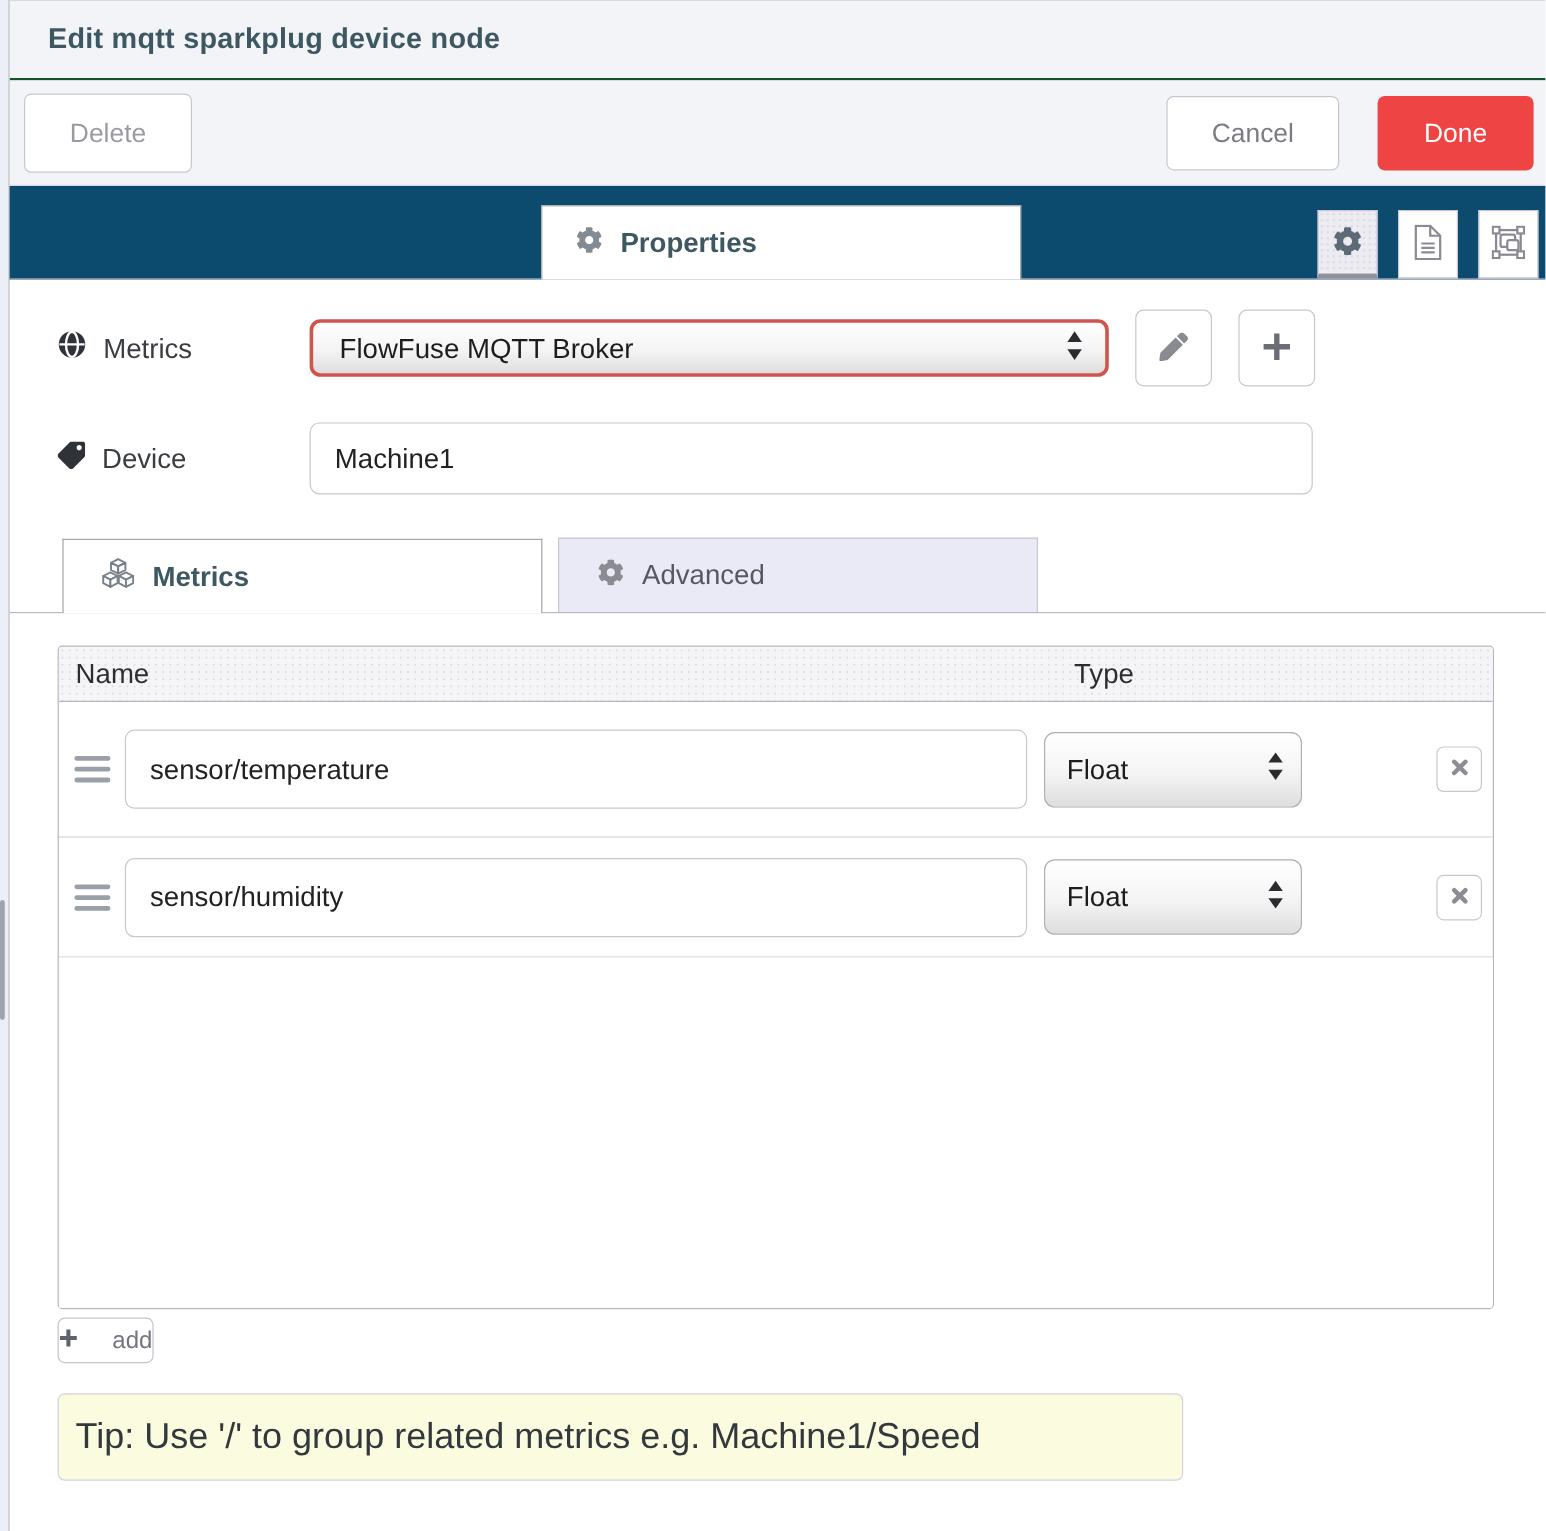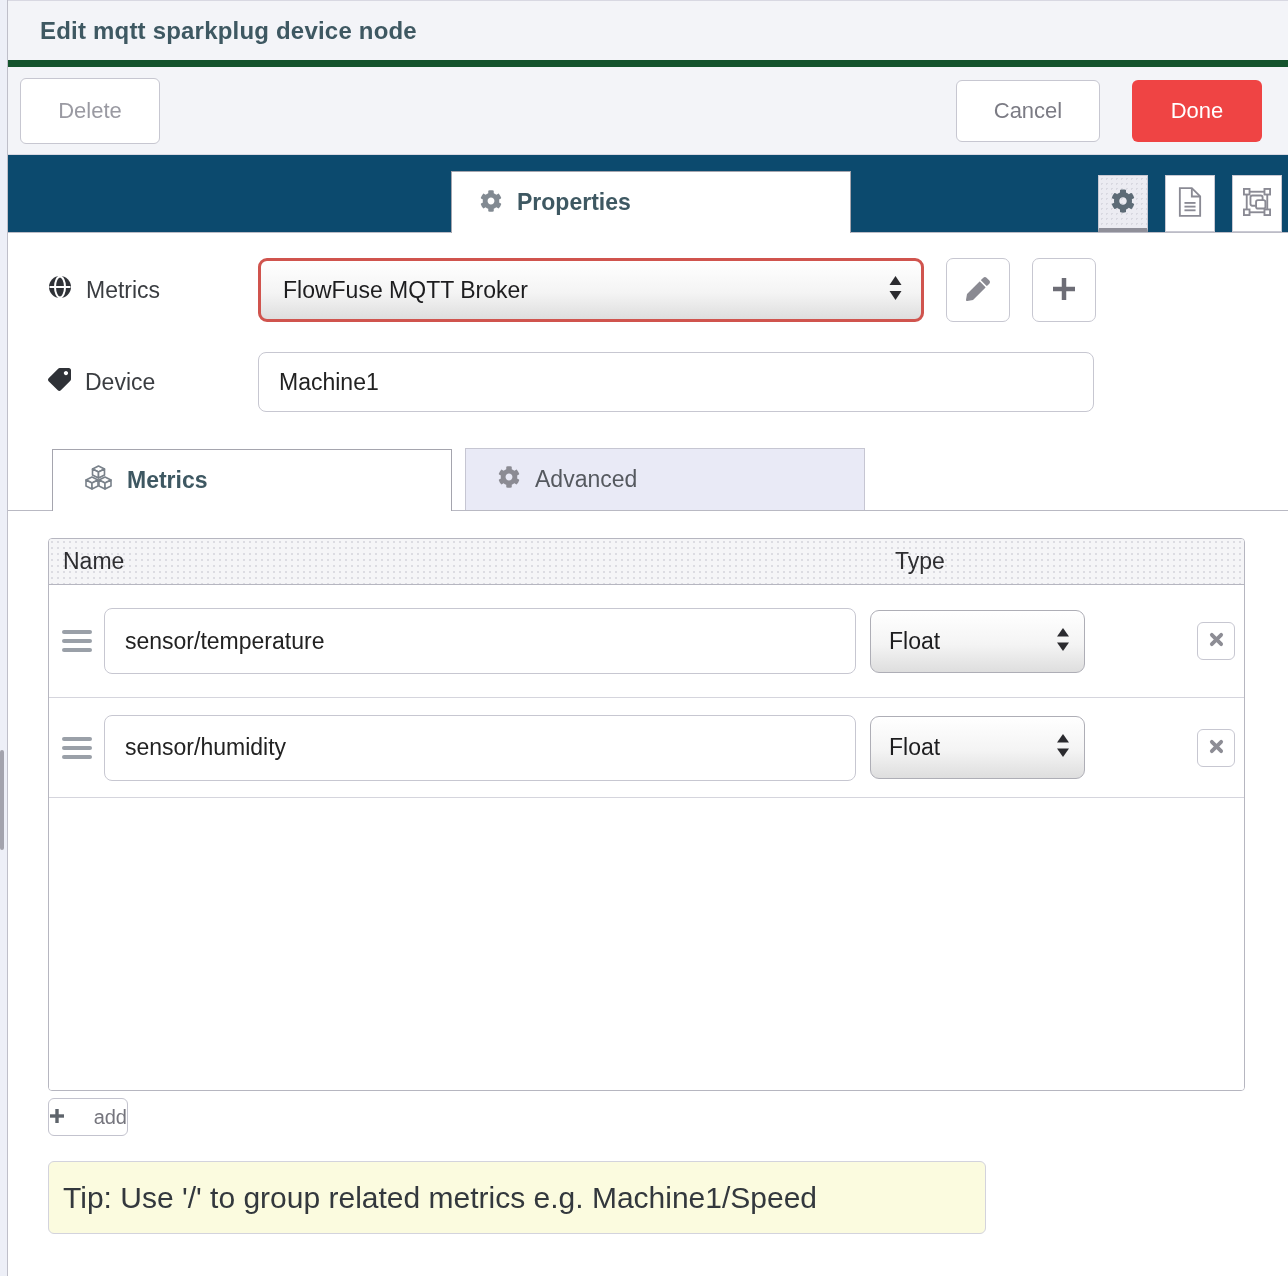--- a/index.html
+++ b/index.html
@@ -9,24 +9,24 @@
     background:#ffffff; color:#333;
     display:flex; overflow:hidden;
   }
   
   .left-rail { width:8px; background:#edeff7; border-right:1px solid #bfbfc9; position:relative; flex:none; }
   .scroll-thumb { position:absolute; left:0; top:750px; width:4px; height:100px; background:#a3a3ad; border-radius:2px; }
 
   
   .dialog { flex:1; display:flex; flex-direction:column; border-top:1px solid #d8d8e2; background:#fff; min-width:0; }
 
-  .title-bar { height:66px; background:#f3f4f8; border-bottom:7px solid #14532d; display:flex; align-items:center; padding-left:32px; flex:none; }
+  .title-bar { height:66px; background:#f3f4f8; border-bottom:2px solid #14532d; display:flex; align-items:center; padding-left:32px; flex:none; }
   .title-bar h1 { font-size:24px; font-weight:bold; color:#3e5862; letter-spacing:0.2px; }
 
-  .button-row { height:88px; background:#f3f4f8; border-bottom:1px solid #d9d9e3; display:flex; align-items:center; padding:0 26px 0 12px; flex:none; }
+  .button-row { height:88px; background:#f3f4f8; border-bottom:1px solid #d9d9e3; display:flex; align-items:center; padding:0 10px 0 12px; flex:none; }
   .btn { font-family:inherit; font-size:22px; border-radius:6px; cursor:pointer; }
   .btn-delete { width:140px; height:66px; background:#fff; border:1px solid #c7c7d1; color:#9a9aa2; }
   .btn-cancel { width:144px; height:62px; background:#fff; border:1px solid #c7c7d1; color:#7b7b84; margin-left:auto; }
   .btn-done   { width:130px; height:62px; border:none; color:#fff; margin-left:32px; font-weight:500;}
 
   
   .tab-bar { height:78px; background:#0c4a6e; border-bottom:1px solid #bcbcc6; display:flex; align-items:flex-end; position:relative; flex:none;justify-content:center; }
   .tab-properties { width:400px; height:62px; margin-left:6px; margin-bottom:-1px; background:#fff;
                     border:1px solid #a5a5ae; border-bottom:none; display:flex; align-items:center; padding-left:28px; gap:15px; z-index:2; cursor:default;}
   .tab-properties .tab-label { font-size:23px; font-weight:bold; color:#3e5862; }
@@ -39,21 +39,21 @@
     border-bottom:4px solid #8f8f99;
   }
 
   
   .form-area { flex:1; background:#fff; padding-top:25px; min-height:0; }
   .form-row { display:flex; align-items:center; margin-left:40px; }
   .row-broker { margin-bottom:30px; }
   .row-device { margin-bottom:35px; }
   .form-label { width:210px; display:flex; align-items:center; gap:14px; font-size:23px; color:#3a3d41; flex:none; }
 
-  .mac-select { height:64px; border-radius:9px; display:flex; align-items:center;
+  .mac-select { height:48px; border-radius:9px; display:flex; align-items:center;
                 background:linear-gradient(180deg,#ffffff 0%,#f4f4f4 55%,#dedede 100%);
                 box-shadow: inset 0 1px 0 #fff; cursor:pointer; }
   .broker-select { width:666px; border:3px solid #d0544e; padding:0 18px 0 22px; }
   .mac-select .sel-text { font-size:23px; color:#1d1d1f; flex:1; }
   .type-select { width:215px; border:1px solid #aeaeb6; padding:0 14px 0 18px; height:63px; }
 
   .icon-btn { width:64px; height:64px; margin-left:22px; background:#fff; border:1px solid #c7c7d1; border-radius:7px;
               display:flex; align-items:center; justify-content:center; cursor:pointer; flex:none; }
   .plus-glyph { stroke:#6d6d76; }
 

